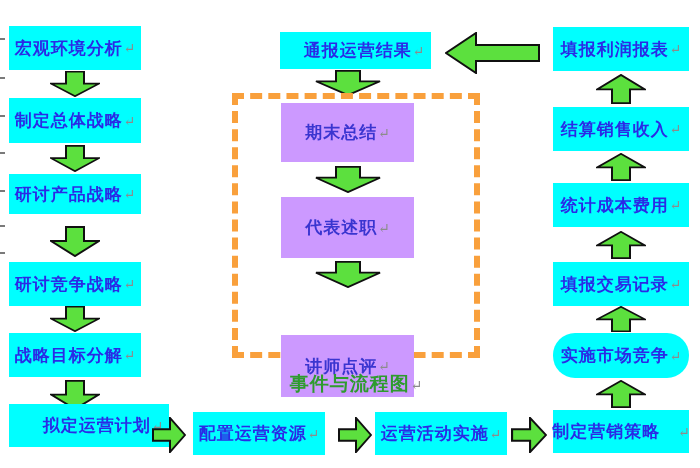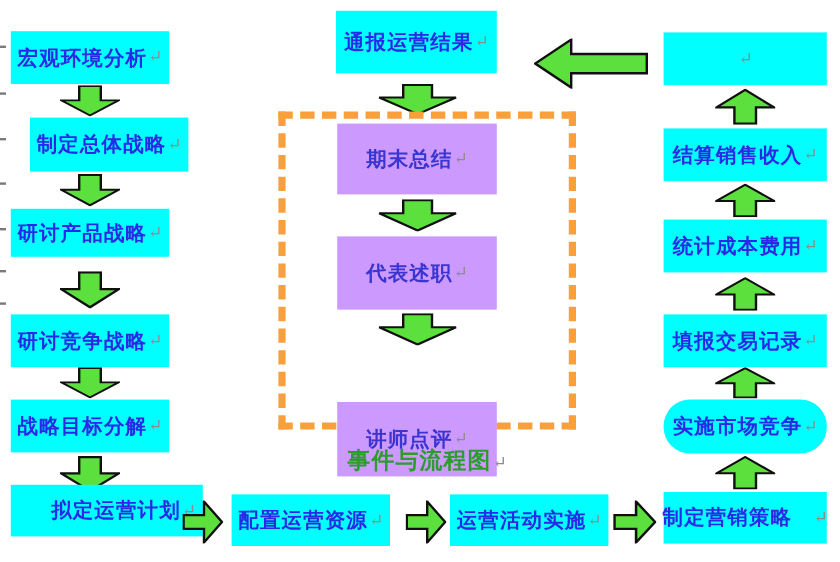--- a/index.html
+++ b/index.html
@@ -49,21 +49,21 @@
   <div class="tick" style="top:252px"></div>
 
   <div class="fbox" style="left:9px; top:26px;  width:132px; height:44px;">
     <span>宏观环境分析</span>
       <span class="mark">↵</span>
   </div>
   <svg class="arrow" style="left:50px; top:71px;" width="50" height="26" viewBox="0 0 50 33" preserveAspectRatio="none">
       <polygon points="16,1 34,1 34,16 49,16 25,32 1,16 16,16"></polygon>
     </svg>
 
-  <div class="fbox" style="left:9px; top:98px;  width:132px; height:45px;margin-left:16px;">
+  <div class="fbox" style="left:9px; top:98px;  width:132px; height:45px;">
     <span>制定总体战略</span>
       <span class="mark">↵</span>
   </div>
   <svg class="arrow" style="left:50px; top:145px;" width="50" height="27" viewBox="0 0 50 33" preserveAspectRatio="none">
       <polygon points="16,1 34,1 34,16 49,16 25,32 1,16 16,16"></polygon>
     </svg>
 
   <div class="fbox" style="left:9px; top:174px; width:132px; height:40px;">
     <span>研讨产品战略</span>
       <span class="mark">↵</span>
@@ -109,20 +109,21 @@
   <div class="fbox" style="left:375px; top:412px; width:132px; height:43px;">
     <span>运营活动实施</span>
       <span class="mark">↵</span>
   </div>
 
   <svg class="arrow" style="left:511px; top:417px;" width="36" height="36" viewBox="0 0 34 38" preserveAspectRatio="none">
       <polygon points="1,13 18,13 18,1 33,19 18,37 18,25 1,25"></polygon>
     </svg>
 
   <div class="fbox" style="left:553px; top:27px;  width:136px; height:44px;">
+    <span>填报利润报表</span>
       <span class="mark">↵</span>
   </div>
   <svg class="arrow" style="left:596px; top:74px;" width="50" height="30" viewBox="0 0 50 33" preserveAspectRatio="none">
       <polygon points="16,32 34,32 34,17 49,17 25,1 1,17 16,17"></polygon>
     </svg>
 
   <div class="fbox" style="left:553px; top:107px; width:136px; height:44px;">
     <span>结算销售收入</span>
       <span class="mark">↵</span>
   </div>
@@ -152,21 +153,21 @@
   </div>
   <svg class="arrow" style="left:596px; top:380px;" width="50" height="28" viewBox="0 0 50 33" preserveAspectRatio="none">
       <polygon points="16,32 34,32 34,17 49,17 25,1 1,17 16,17"></polygon>
     </svg>
 
   <div class="fbox" style="left:553px; top:410px; width:136px; height:43px;gap:17px;">
     <span>制定营销策略</span>
       <span class="mark">↵</span>
   </div>
 
-  <div class="fbox" style="left:280px; top:9px; width:134px; height:52px;">
+  <div class="fbox" style="left:280px; top:32px; width:134px; height:37px;padding-left:17px;">
     <span>通报运营结果</span>
       <span class="mark">↵</span>
   </div>
 
   <svg class="arrow" style="left:445px; top:32px;" width="95" height="42" viewBox="0 0 95 42" preserveAspectRatio="none">
       <polygon points="94,13 31,13 31,1 1,21 31,41 31,29 94,29"></polygon>
     </svg>
 
   <svg class="arrow" style="left:315px; top:70px;" width="66" height="26" viewBox="0 0 66 30" preserveAspectRatio="none">
       <polygon points="21,1 45,1 45,13 65,13 33,29 1,13 21,13"></polygon>

